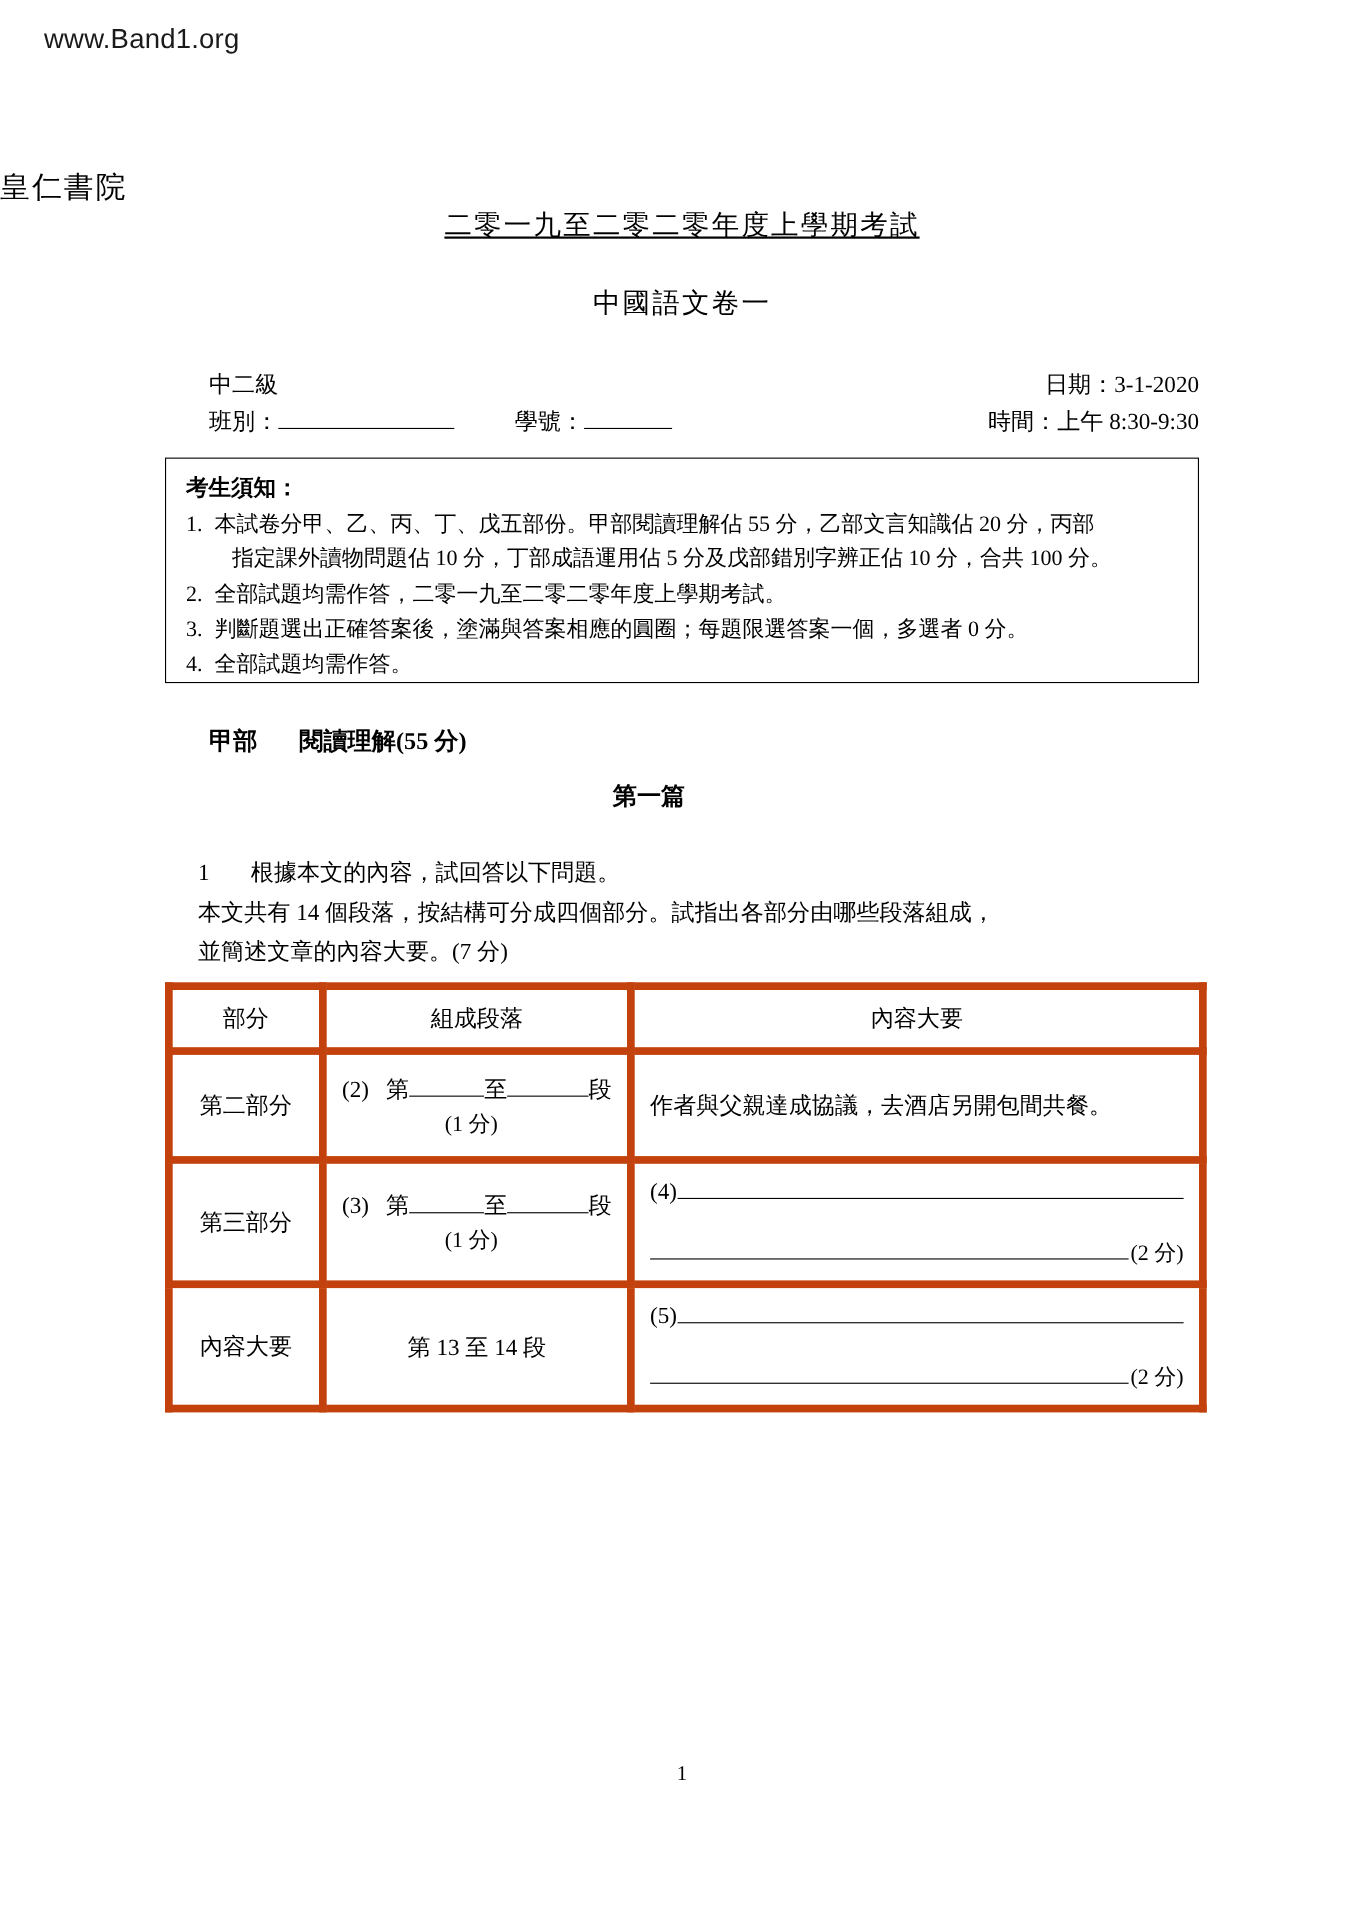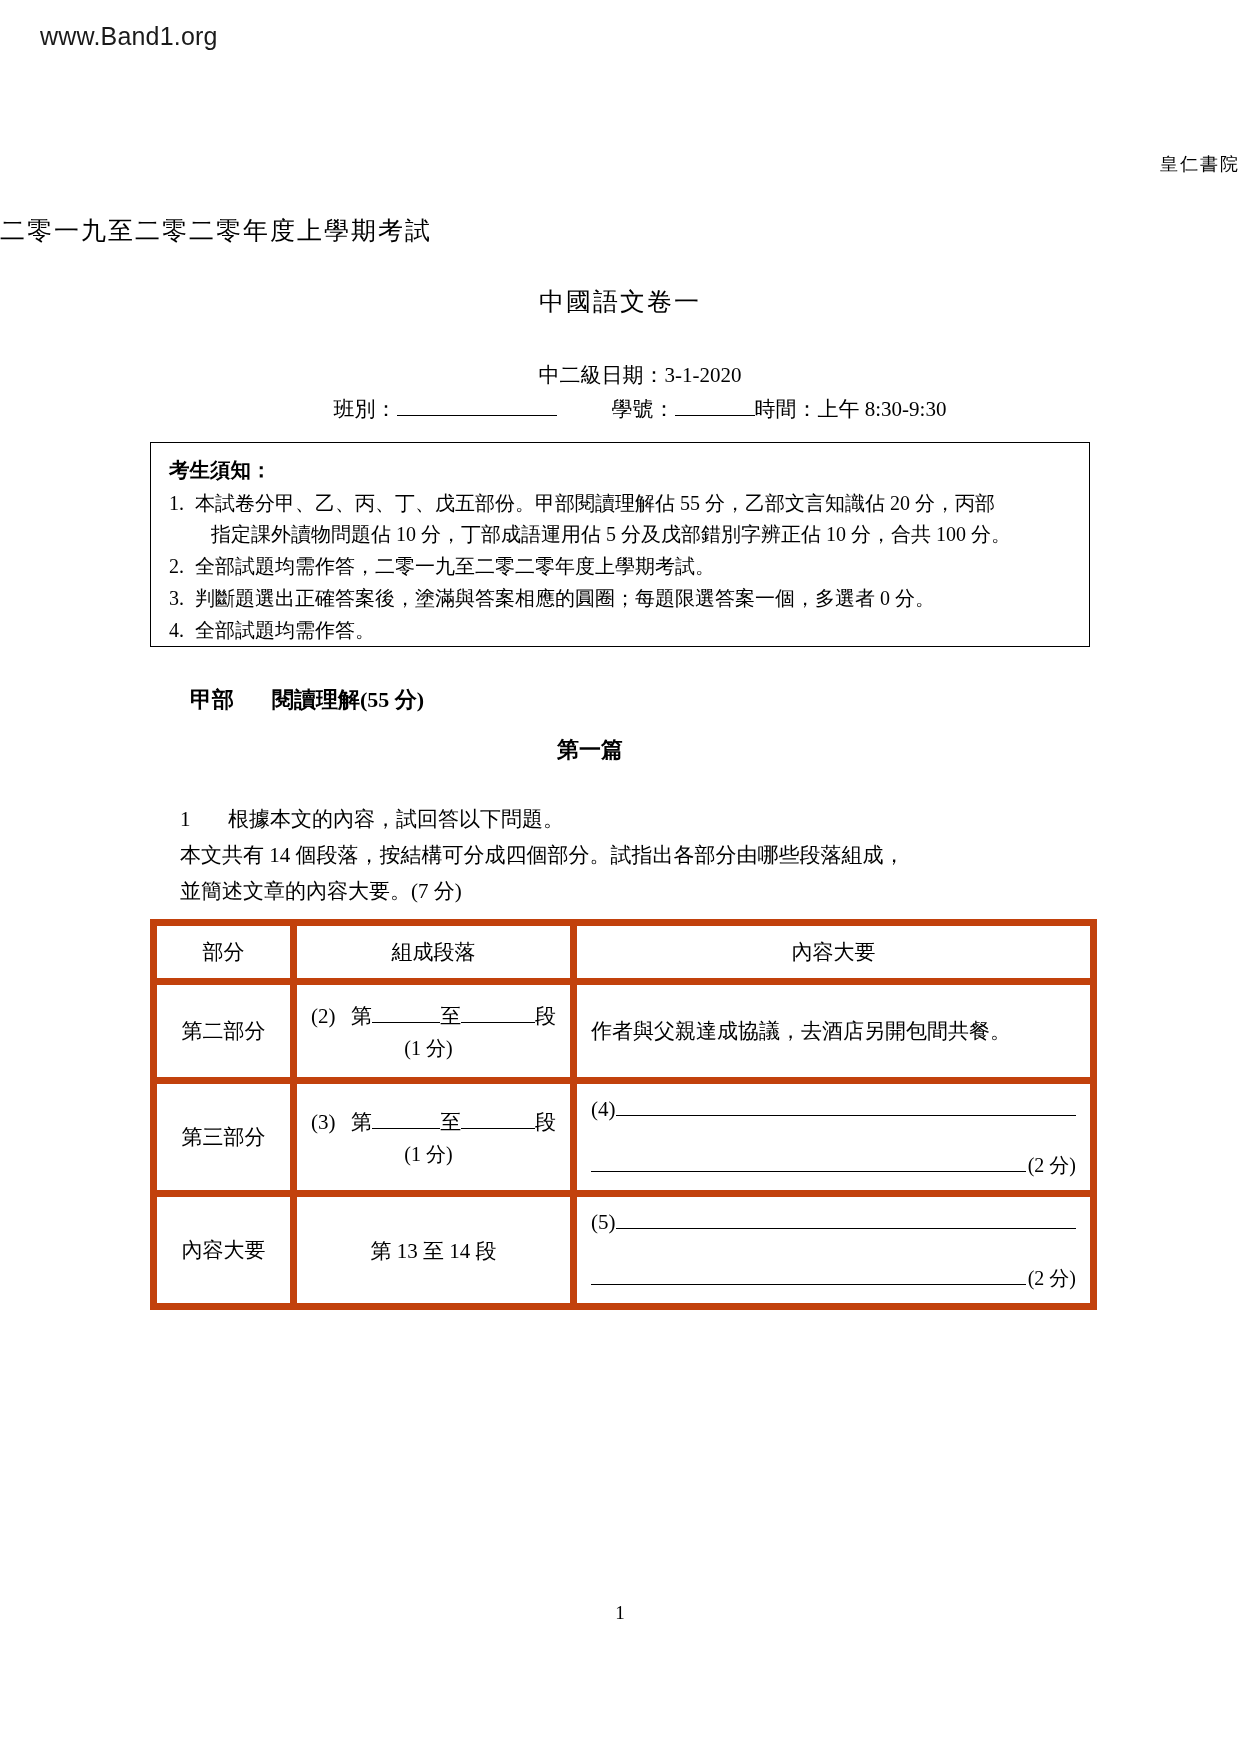--- a/index.html
+++ b/index.html
@@ -30,49 +30,50 @@
     color: #1a1a1a;
     letter-spacing: 0.2px;
   }
   .content {
     position: absolute;
     top: 140px;
     left: 0;
     width: 1240px;
   }
   .school-name {
-    text-align: right;
-    font-size: 18px;
+    text-align: left;
+    font-size: 27px;
     font-family: "DejaVu Serif", serif;
     letter-spacing: 2px;
     margin-top: 12px;
   }
   .exam-title {
+    text-align: center;
     font-size: 25px;
     font-family: "DejaVu Serif", serif;
     letter-spacing: 2px;
-    margin-top: 38px;
+    text-decoration: underline;
   }
   .paper-title {
     text-align: center;
     font-size: 25px;
     font-family: "DejaVu Serif", serif;
     letter-spacing: 2px;
     margin-top: 38px;
   }
   .meta {
     margin-top: 40px;
     padding: 0 150px 0 190px;
     font-size: 21px;
     line-height: 34px;
     position: relative;
   }
   .meta-row {
     display: flex;
-    justify-content: center;
+    justify-content: space-between;
     align-items: baseline;
   }
   .meta-left {
     white-space: nowrap;
   }
   .meta-right {
     white-space: nowrap;
   }
   .blank-line {
     display: inline-block;

